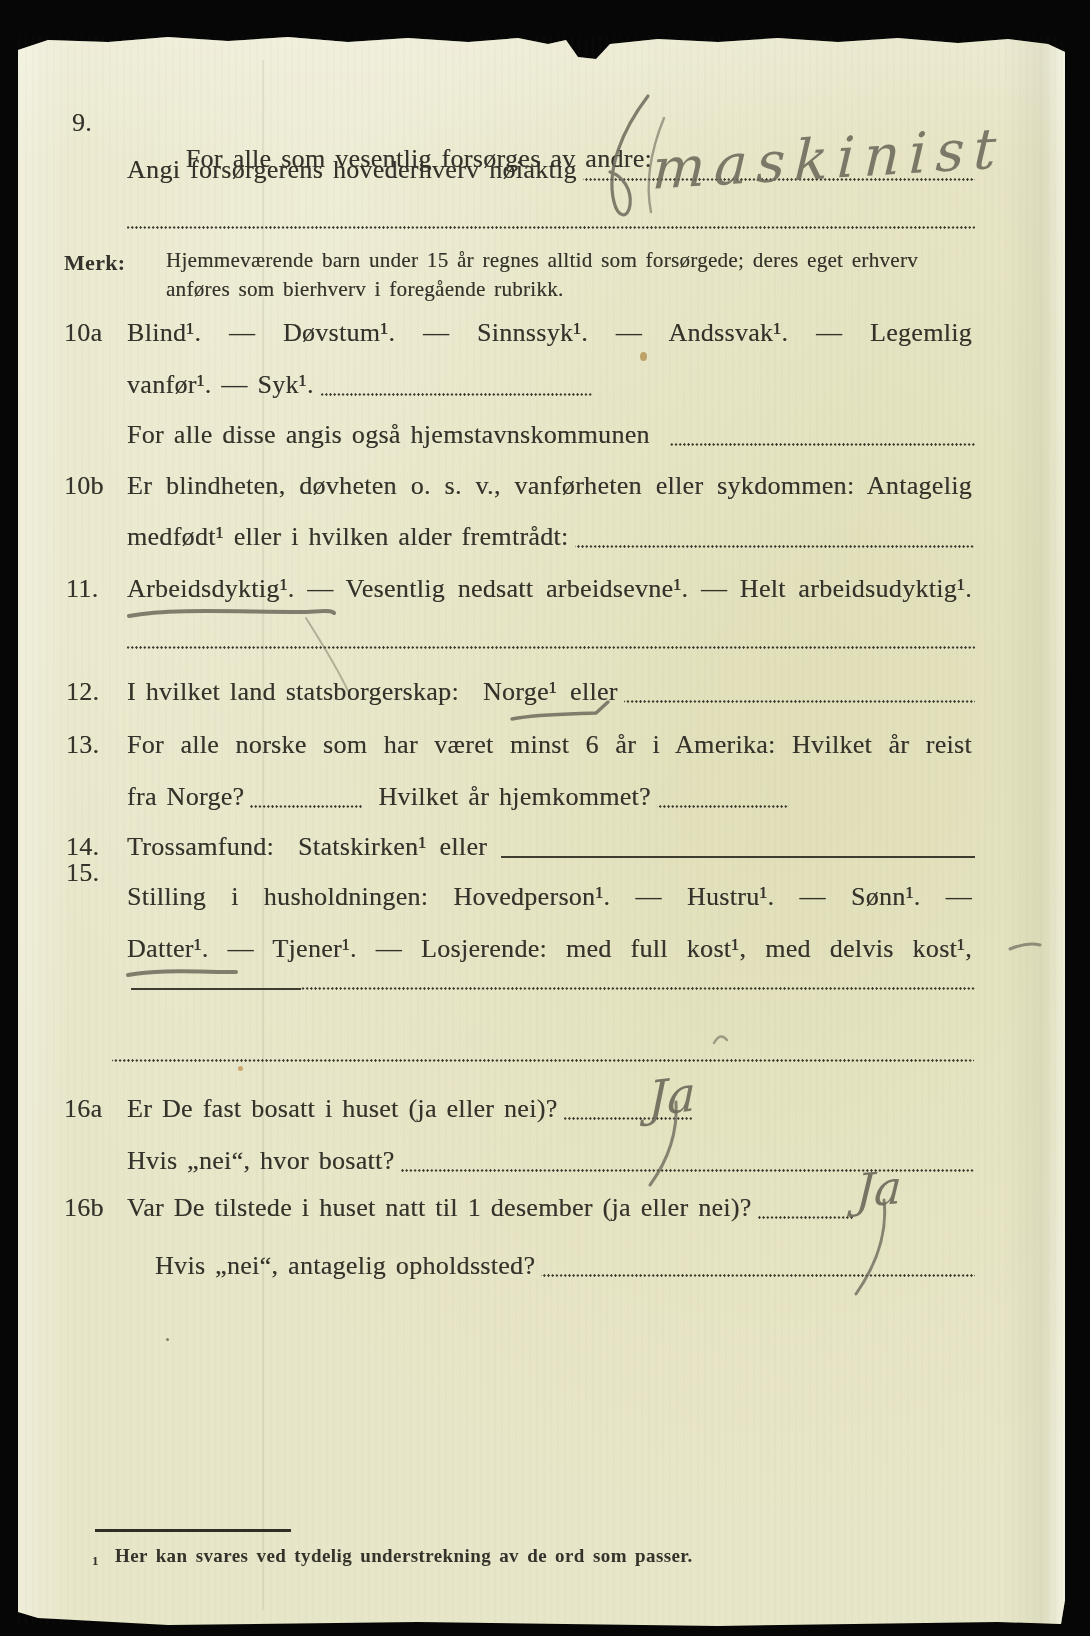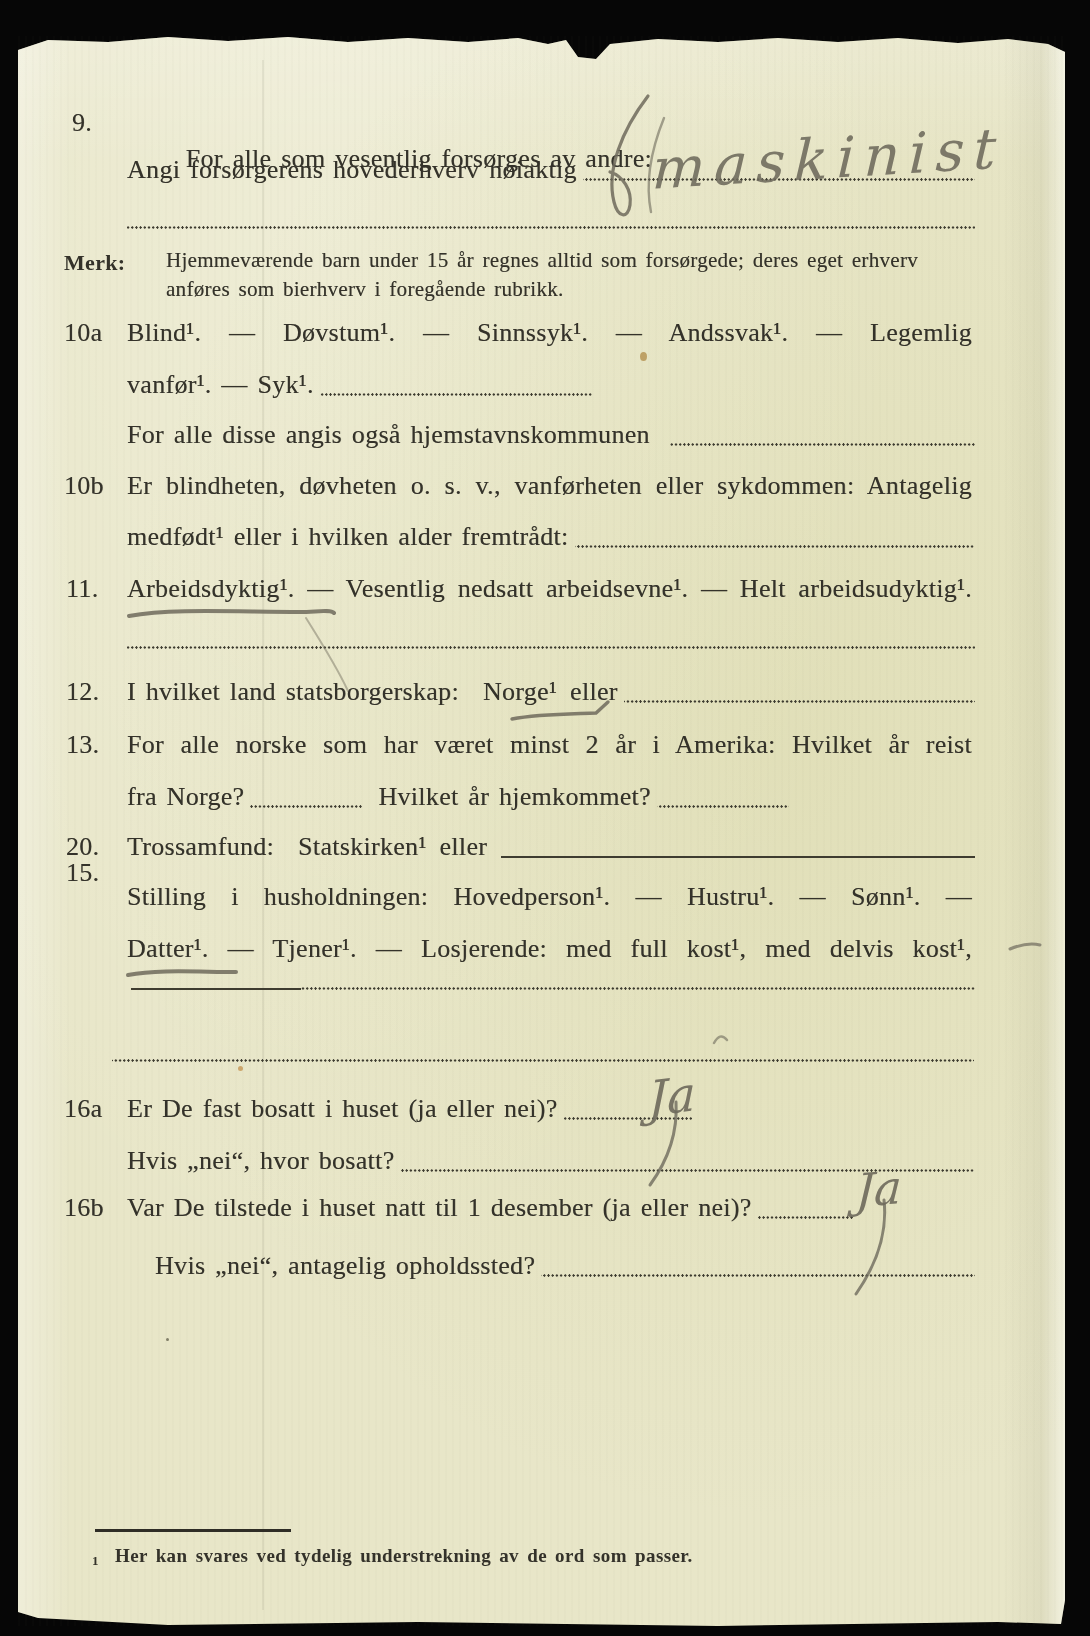--- a/index.html
+++ b/index.html
@@ -121,31 +121,31 @@
     <span class="num" style="left:66px;top:674px;">12.</span>
     <div class="row" style="left:127px;top:674px;width:848px;">
       <span class="txt">I hvilket land statsborgerskap:</span>
       <span class="txt" style="margin-left:24px;">Norge¹</span>
       <span class="txt" style="margin-left:13px;">eller</span>
       <span class="lineFill dotbg"></span>
     </div>
 
     <span class="num" style="left:66px;top:727px;">13.</span>
     <div class="blockline just" style="left:127px;top:727px;width:845px;">
-      <span class="txt">For alle norske som har været minst 2 år i Amerika:  Hvilket år reist</span>
+      <span class="txt">For alle norske som har været minst 6 år i Amerika:  Hvilket år reist</span>
     </div>
     <div class="row" style="left:127px;top:779px;">
       <span class="txt">fra Norge?</span>
       <span class="seg dotbg" style="width:112px;"></span>
       <span style="width:16px;"></span>
       <span class="txt">Hvilket år hjemkommet?</span>
       <span class="seg dotbg" style="width:132px;"></span>
     </div>
 
-    <span class="num" style="left:66px;top:829px;">20.</span>
+    <span class="num" style="left:66px;top:829px;">14.</span>
     <div class="row" style="left:127px;top:829px;width:848px;">
       <span class="txt">Trossamfund:</span>
       <span class="txt" style="margin-left:24px;">Statskirken¹</span>
       <span class="txt" style="margin-left:13px;">eller</span>
       <span class="lineFill solidbg" style="margin-left:14px;"></span>
     </div>
 
     <span class="num" style="left:66px;top:855px;">15.</span>
     <div class="blockline just" style="left:127px;top:931px;width:845px;">
       <span class="txt">Datter¹. — Tjener¹. — Losjerende:  med full kost¹, med delvis kost¹,</span>

